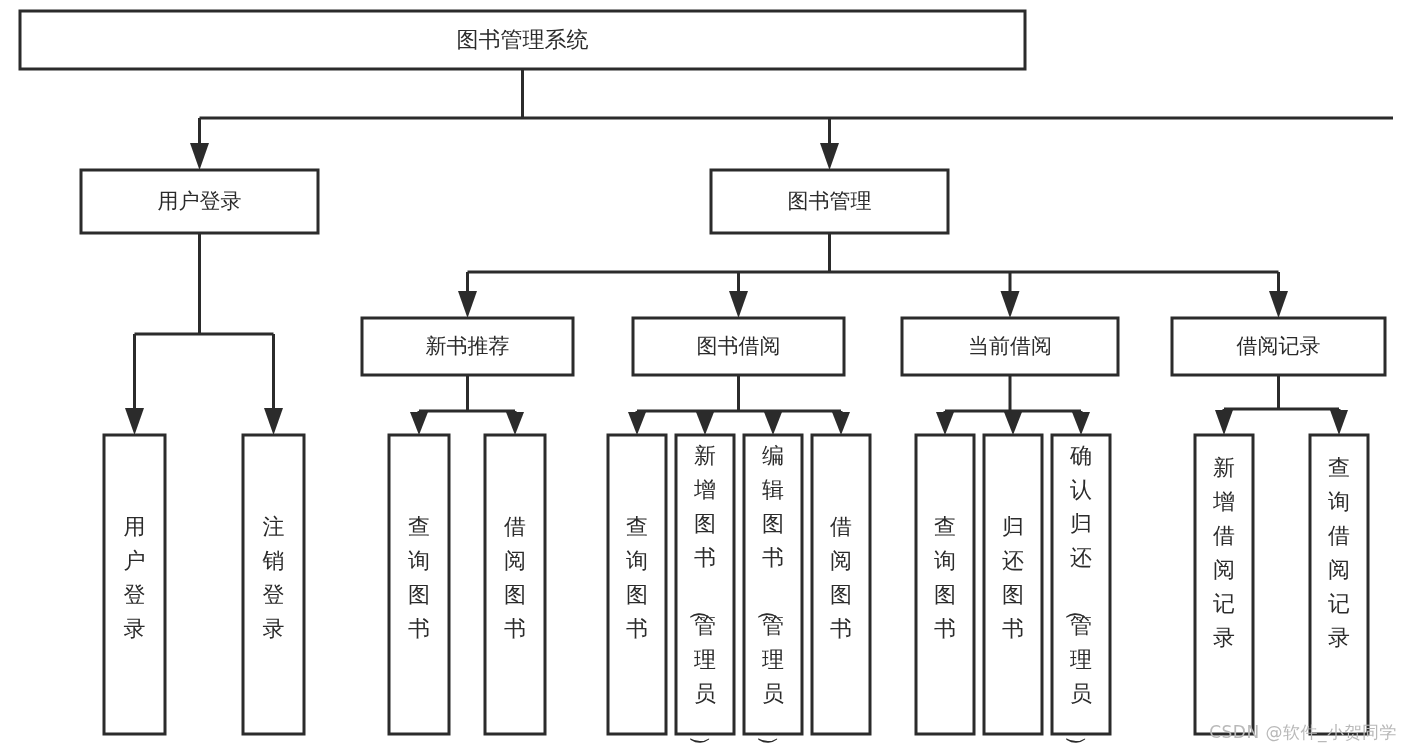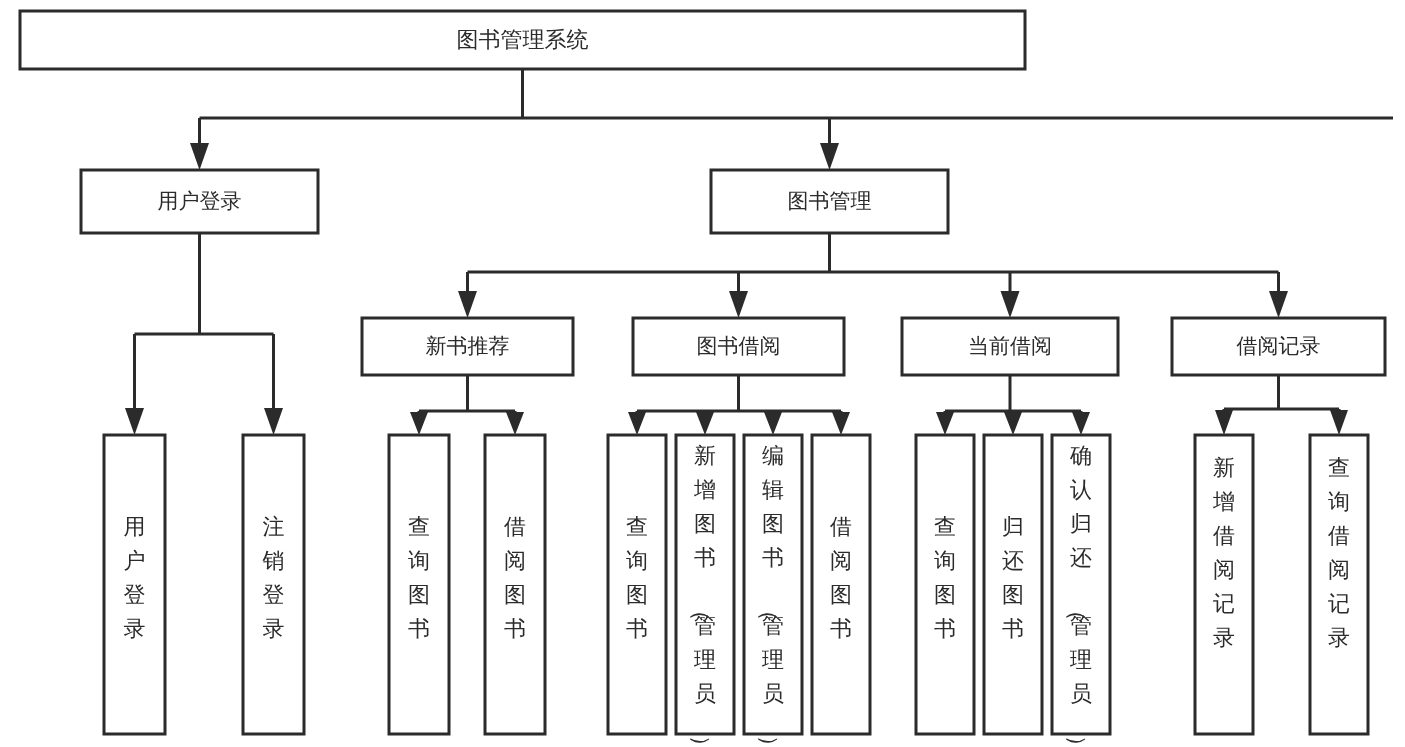--- a/index.html
+++ b/index.html
@@ -213,13 +213,14 @@
           <text class="leaf-label-span" x="1224" y="475"><tspan x="1224" dy="0">新</tspan><tspan x="1224" dy="34">增</tspan><tspan x="1224" dy="34">借</tspan><tspan x="1224" dy="34">阅</tspan><tspan x="1224" dy="34">记</tspan><tspan x="1224" dy="34">录</tspan></text>
         </g>
         <g>
           <rect class="node-rect" x="1310" y="435" width="58" height="299"></rect>
           <text class="leaf-label-span" x="1339" y="475"><tspan x="1339" dy="0">查</tspan><tspan x="1339" dy="34">询</tspan><tspan x="1339" dy="34">借</tspan><tspan x="1339" dy="34">阅</tspan><tspan x="1339" dy="34">记</tspan><tspan x="1339" dy="34">录</tspan></text>
         </g>
       </g>
 
   </svg>
 
+  <div class="watermark">CSDN @软件_小贺同学</div>
 </div>
 
 </body></html>

